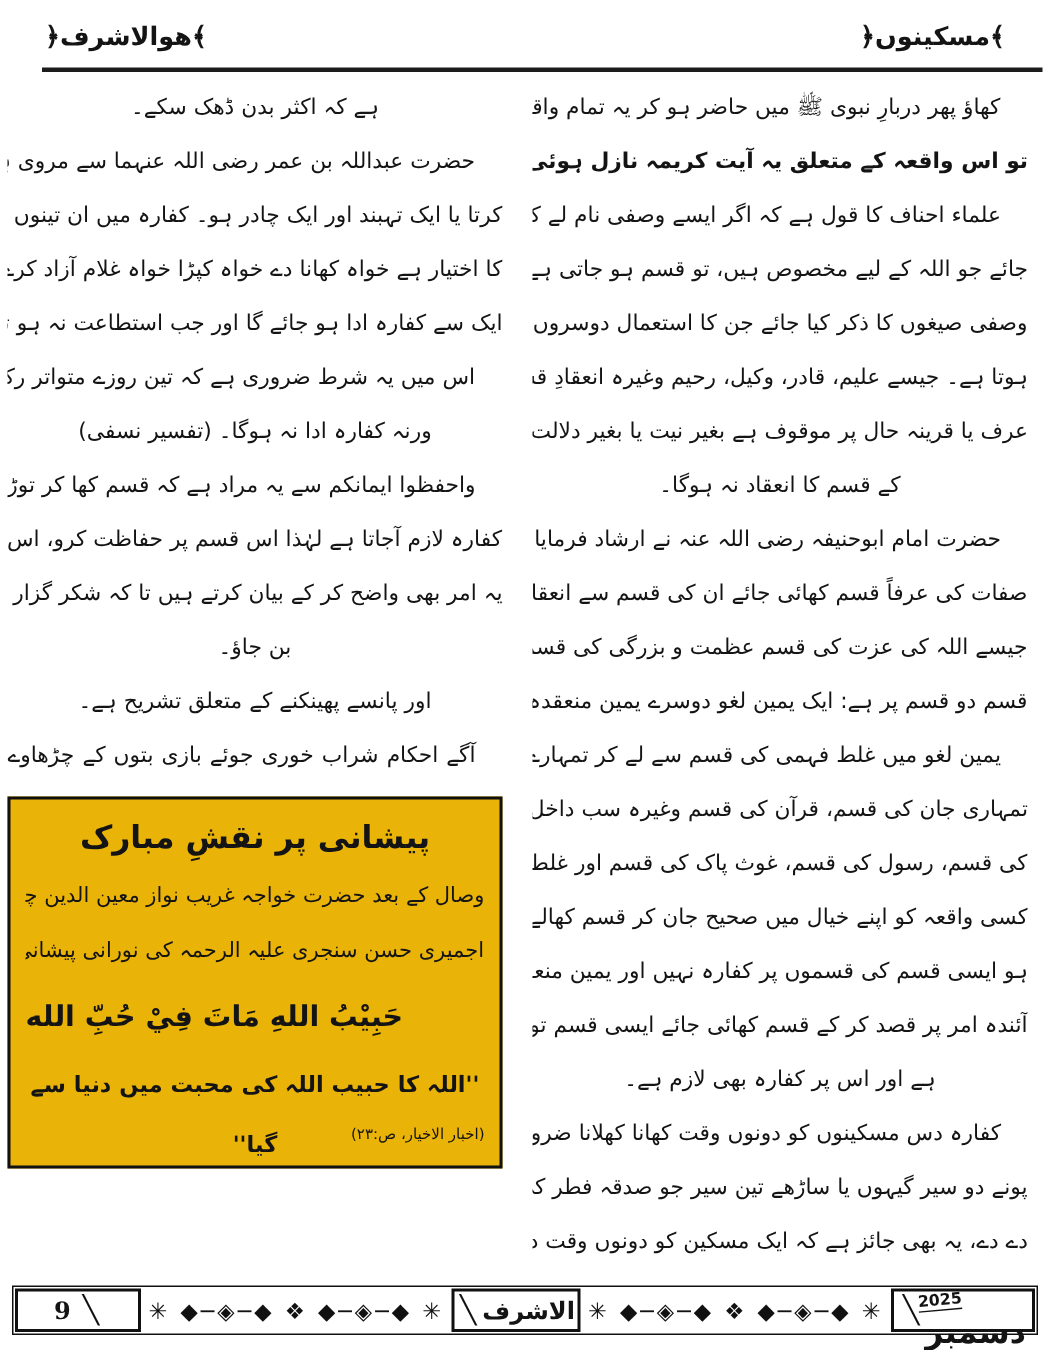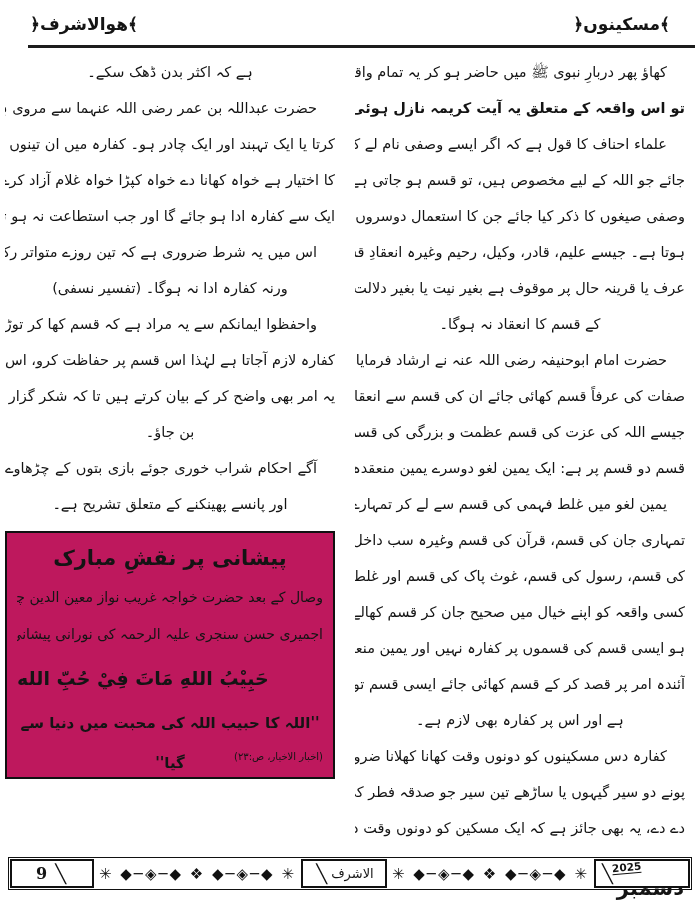--- a/index.html
+++ b/index.html
@@ -24,21 +24,21 @@
   .line{
     direction:rtl;font-size:14.5px;line-height:36px;height:36px;overflow:hidden;
     text-align:justify;text-align-last:justify;white-space:nowrap;
   }
   .line.a-c{text-align:center;text-align-last:center;}
   .line.a-r{text-align:center;text-align-last:right;font-weight:bold;}
   .line.ind{padding-right:18px;}
   
   .naqsh-box{
     margin-top:9px;border:2.5px solid #111;padding:4px 10px 6px 10px;
-    background:#be185d;
+    background:#eab308;
   }
   .naqsh-title{
     font-size:21px;font-weight:bold;text-align:center;line-height:42px;height:42px;
   }
   .naqsh-box .line{font-size:14px;line-height:37px;height:37px;}
   .arabic-verse{
     font-size:19px;font-weight:bold;text-align:left;line-height:50px;height:50px;direction:rtl;
   }
   .quote-line{font-size:15px;font-weight:bold;text-align:center;line-height:40px;height:40px;direction:rtl;}
   .source-line{font-size:10px;text-align:right;line-height:28px;height:28px;direction:rtl;}
@@ -49,21 +49,21 @@
     box-sizing:border-box;padding:1px;
   }
   .fbox{
     border:2px solid #111;display:flex;align-items:center;justify-content:center;
     box-sizing:border-box;position:relative;background:#fff;
   }
   .fbox .slash{font-weight:bold;font-size:18px;line-height:1;color:#111;padding:0 2px;}
   .page-number-box{width:84px;gap:6px;}
   .page-number{font-family:"DejaVu Serif",serif;font-weight:bold;font-size:16px;}
   .magazine-box{width:86px;gap:2px;}
-  .magazine-name{font-size:13px;font-weight:normal;direction:rtl;}
+  .magazine-name{font-size:16px;font-weight:bold;direction:rtl;}
   .date-box{width:96px;direction:rtl;gap:2px;}
   .issue-month{font-size:21px;font-weight:bold;position:relative;top:14px;}
   .issue-year{
     position:absolute;top:0px;left:16px;font-size:10.5px;font-weight:bold;
     border-bottom:1.5px solid #111;transform:rotate(-5deg);line-height:12px;
   }
   .ornament{
     flex:1;display:flex;align-items:center;justify-content:center;
     font-size:15px;letter-spacing:2px;color:#111;overflow:hidden;white-space:nowrap;
   }
@@ -112,22 +112,22 @@
           <div class="line a-j ind">حضرت عبداللہ بن عمر رضی اللہ عنہما سے مروی ہے کہ ایک تہبند اور</div>
           <div class="line a-j">کرتا یا ایک تہبند اور ایک چادر ہو۔ کفارہ میں ان تینوں باتوں</div>
           <div class="line a-j">کا اختیار ہے خواہ کھانا دے خواہ کپڑا خواہ غلام آزاد کرے ہر</div>
           <div class="line a-j">ایک سے کفارہ ادا ہو جائے گا اور جب استطاعت نہ ہو تو تین</div>
           <div class="line a-j ind">اس میں یہ شرط ضروری ہے کہ تین روزے متواتر رکھے جائیں</div>
           <div class="line a-c">ورنہ کفارہ ادا نہ ہوگا۔ (تفسیر نسفی)</div>
           <div class="line a-j ind">واحفظوا ایمانکم سے یہ مراد ہے کہ قسم کھا کر توڑ دینے سے</div>
           <div class="line a-j">کفارہ لازم آجاتا ہے لہٰذا اس قسم پر حفاظت کرو، اس حکم سے</div>
           <div class="line a-j">یہ امر بھی واضح کر کے بیان کرتے ہیں تا کہ شکر گزار بندے</div>
           <div class="line a-c">بن جاؤ۔</div>
+          <div class="line a-c">اور پانسے پھینکنے کے متعلق تشریح ہے۔</div>
           <div class="line a-j ind">آگے احکام شراب خوری جوئے بازی بتوں کے چڑھاوے</div>
-          <div class="line a-c">اور پانسے پھینکنے کے متعلق تشریح ہے۔</div>
         </div>
 
       <div class="naqsh-box">
         <div class="naqsh-title">پیشانی پر نقشِ مبارک</div>
         <div>
             <div class="line a-j">وصال کے بعد حضرت خواجہ غریب نواز معین الدین چشتی</div>
             <div class="line a-j">اجمیری حسن سنجری علیہ الرحمہ کی نورانی پیشانی پر یہ نقش ظاہر ہوا</div>
           </div>
         <div class="arabic-verse">حَبِيْبُ اللهِ مَاتَ فِيْ حُبِّ الله</div>
         <div class="quote-line">''اللہ کا حبیب اللہ کی محبت میں دنیا سے گیا''</div>

